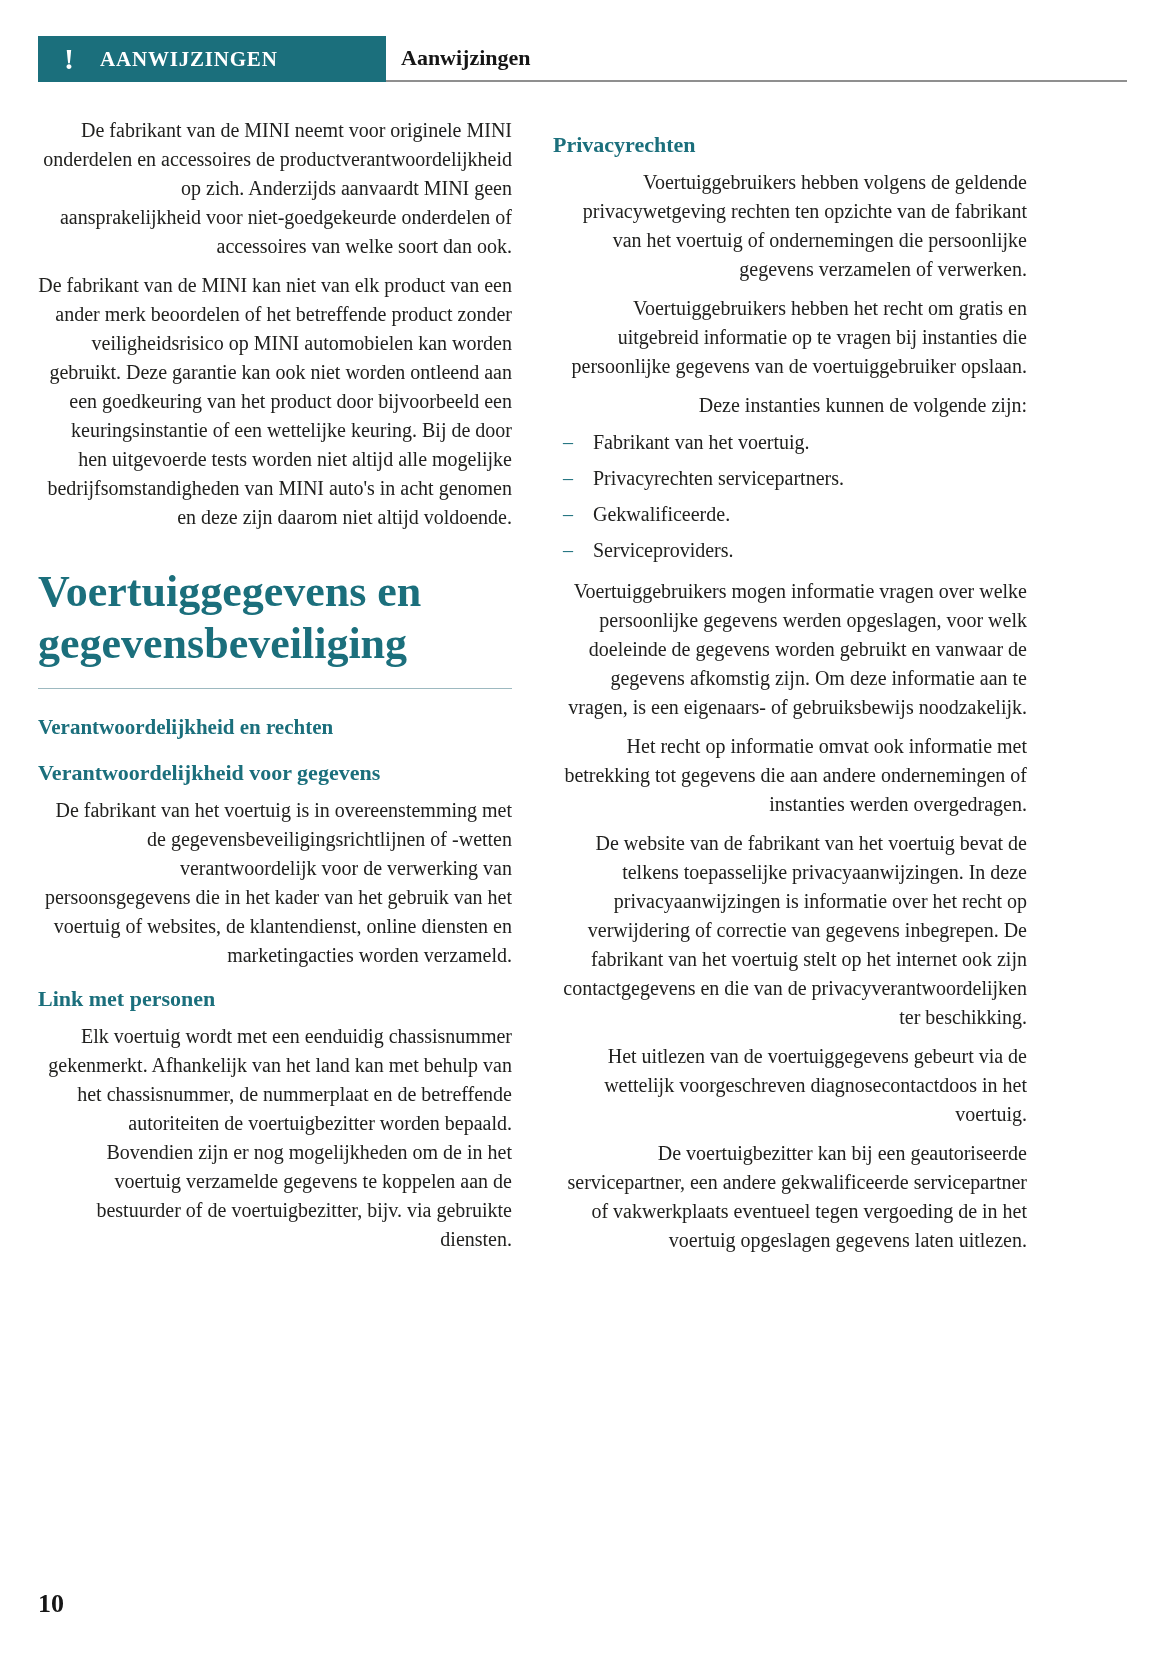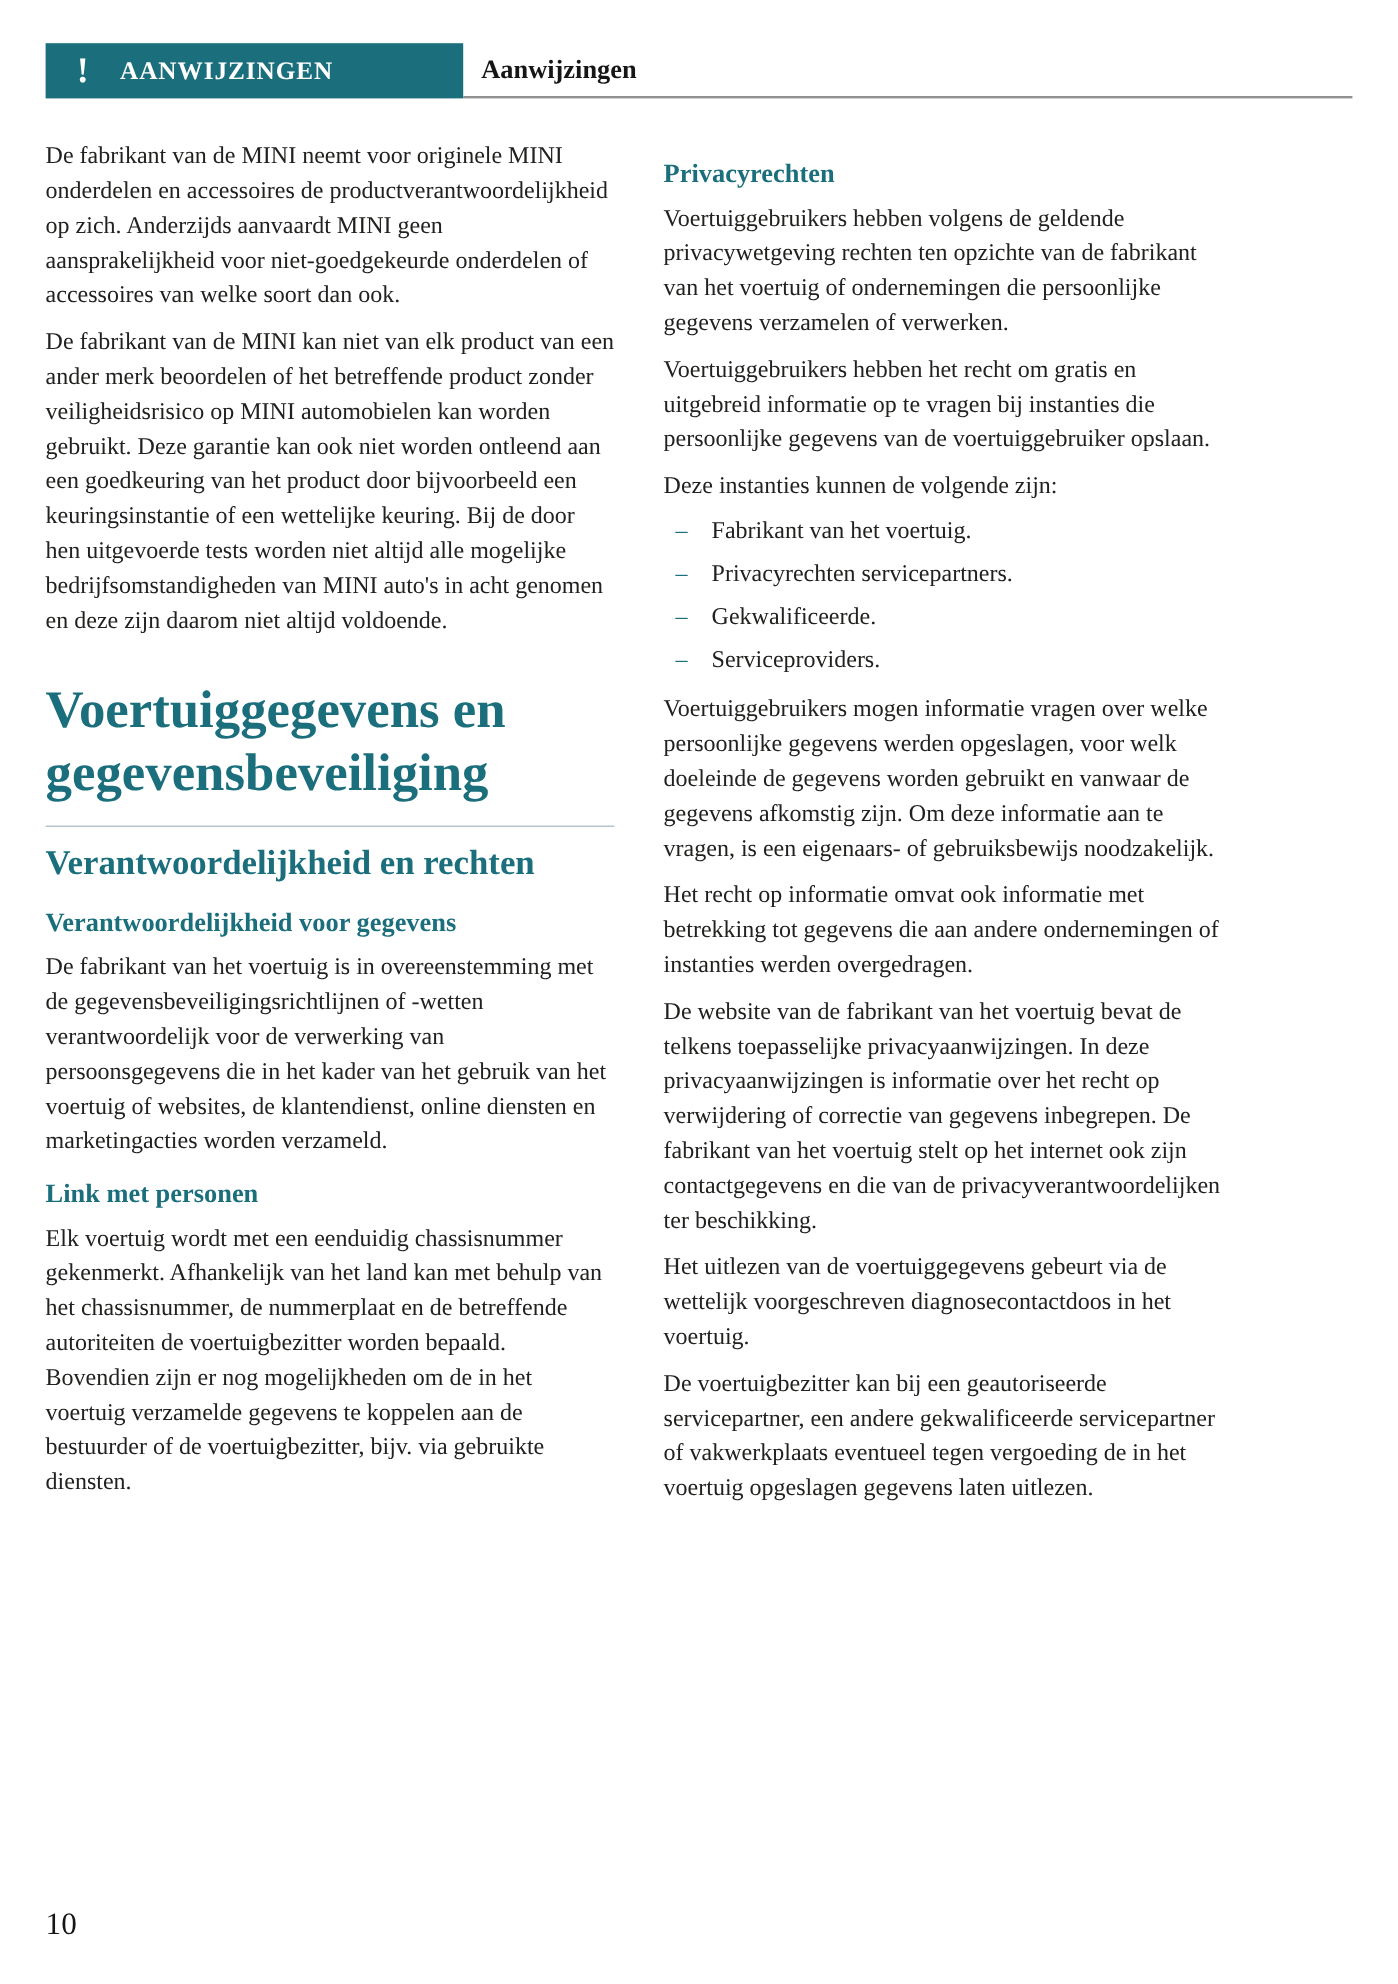--- a/index.html
+++ b/index.html
@@ -27,46 +27,46 @@
     display:flex; align-items:center; padding-left:15px;
   }
   .header-title { font-weight:700; font-size:22px; color:#161616; }
 
   
   .columns { display:flex; gap:41px; margin:34px 0 0 38px; }
   .col { width:474px; }
 
   p.body {
     font-size:20px; line-height:1.45; margin-bottom:10px;
-    text-align:left;
+    text-align:right;
   }
   p.intro { margin-bottom:8px; }
 
   .section-heading {
     color:var(--accent); font-size:44px; line-height:1.18; font-weight:700;
     margin-top:34px; padding-bottom:18px;
     border-bottom:1px solid #9db9c0;
   }
   .subsection-heading {
-    color:var(--accent); font-size:29px; font-weight:700;
-    margin:14px 0 20px;
+    color:var(--accent); font-size:21px; font-weight:700;
+    margin:26px 0 20px;
   }
   .topic-heading {
     color:var(--accent); font-size:22px; font-weight:700;
     margin:16px 0 10px;
   }
   .topic-heading.first { margin-top:16px; }
 
   .dash-list { list-style:none; margin:2px 0 12px; }
   .dash-list li { display:flex; margin-bottom:7px; font-size:20px; line-height:1.45; }
   .dash { color:var(--accent); flex:0 0 40px; padding-left:10px; }
 
   .footer {
     position:absolute; left:38px; bottom:34px;
-    font-size:26px; font-weight:400; color:#161616;
+    font-size:26px; font-weight:700; color:#161616;
   }
 </style>
 </head>
 <body>
 
 <header class="header">
   <div class="badge">
     <span class="badge-icon">!</span>
     <span class="badge-label">AANWIJZINGEN</span>
   </div>

